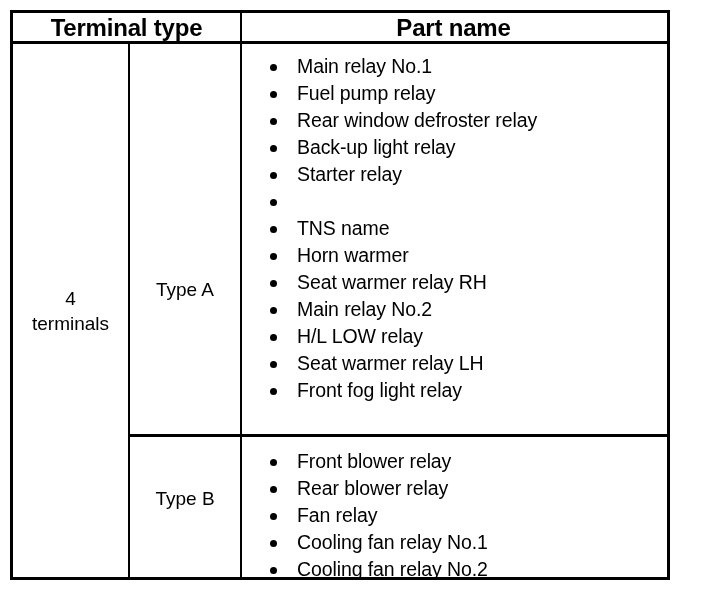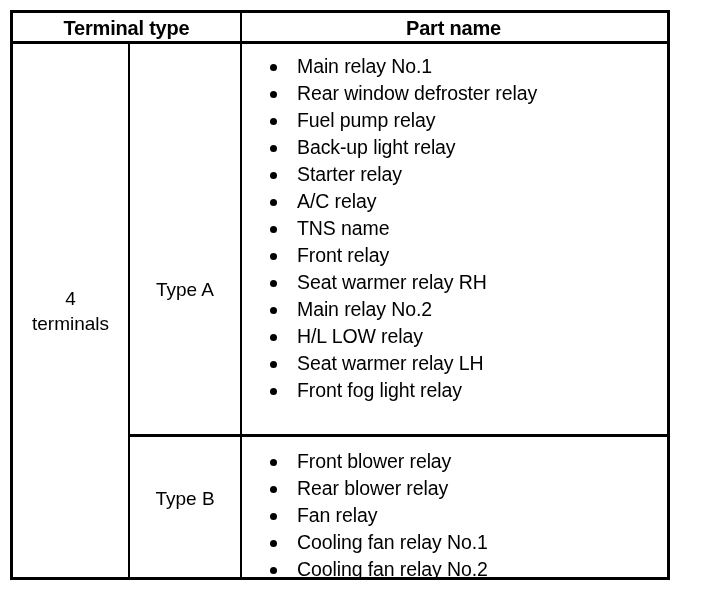--- a/index.html
+++ b/index.html
@@ -38,21 +38,21 @@
     border-bottom: 3px solid #000;
     box-sizing: border-box;
   }
   .hdr-cell {
     position: absolute;
     top: 0;
     height: 31px;
     line-height: 30px;
     text-align: center;
     font-weight: bold;
-    font-size: 20px;
+    font-size: 24px;
     letter-spacing: -0.2px;
     white-space: nowrap;
   }
   .hdr-terminal { left: 0; width: 227px; }
   .hdr-part     { left: 227px; right: 0; }
 
   .hdr-divider {
     position: absolute;
     left: 227px;
     top: 0;
@@ -178,27 +178,27 @@
       <span>4</span>
       <span>terminals</span>
     </div>
 
     <div class="type-cell type-cell-a">
       <span>Type A</span>
     </div>
     <div class="list-cell list-cell-a">
       <ul class="part-list a" id="list-a">
           <li><span class="bullet"></span><span>Main relay No.1</span></li>
+          <li><span class="bullet"></span><span>Fuel pump relay</span></li>
           <li><span class="bullet"></span><span>Rear window defroster relay</span></li>
-          <li><span class="bullet"></span><span>Fuel pump relay</span></li>
           <li><span class="bullet"></span><span>Back-up light relay</span></li>
           <li><span class="bullet"></span><span>Starter relay</span></li>
-          <li><span class="bullet"></span><span>A/C relay</span></li>
+          <li><span class="bullet"></span></li>
           <li><span class="bullet"></span><span>TNS name</span></li>
-          <li><span class="bullet"></span><span>Front relay</span></li>
+          <li><span class="bullet"></span><span>Horn warmer</span></li>
           <li><span class="bullet"></span><span>Seat warmer relay RH</span></li>
           <li><span class="bullet"></span><span>Main relay No.2</span></li>
           <li><span class="bullet"></span><span>H/L LOW relay</span></li>
           <li><span class="bullet"></span><span>Seat warmer relay LH</span></li>
           <li><span class="bullet"></span><span>Front fog light relay</span></li>
         </ul>
     </div>
 
     <div class="type-cell type-cell-b">
       <span>Type B</span>

